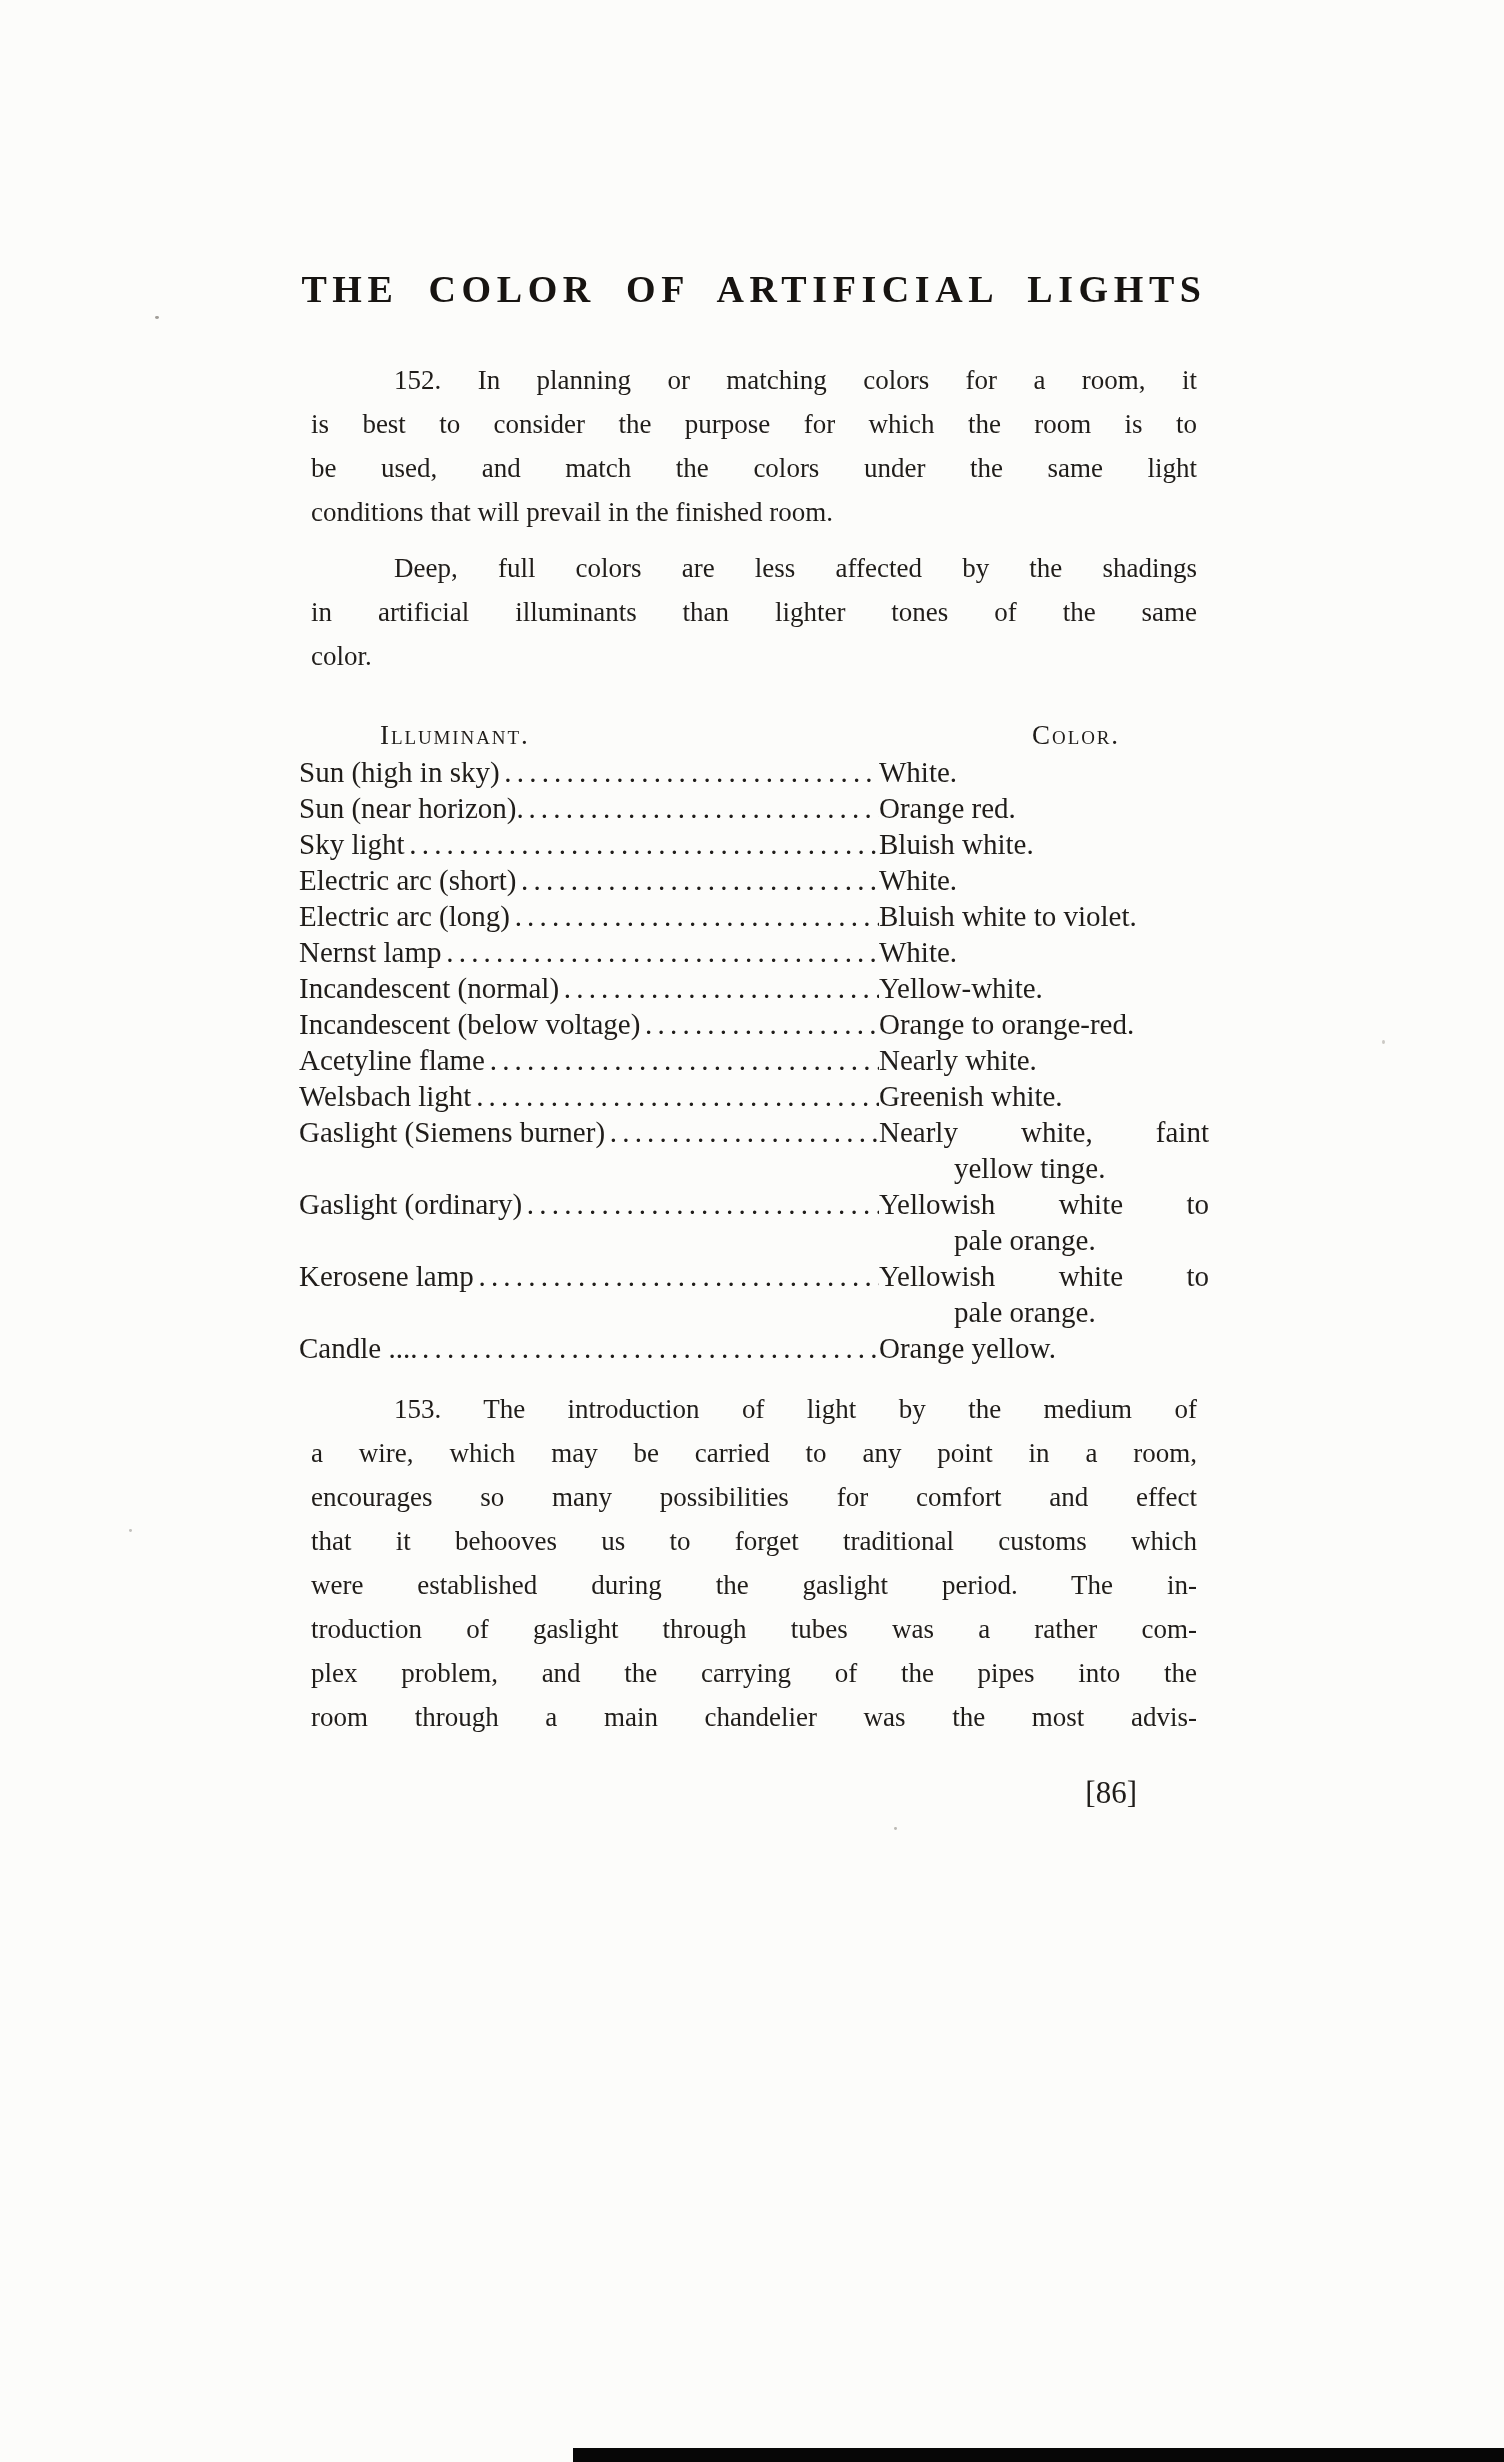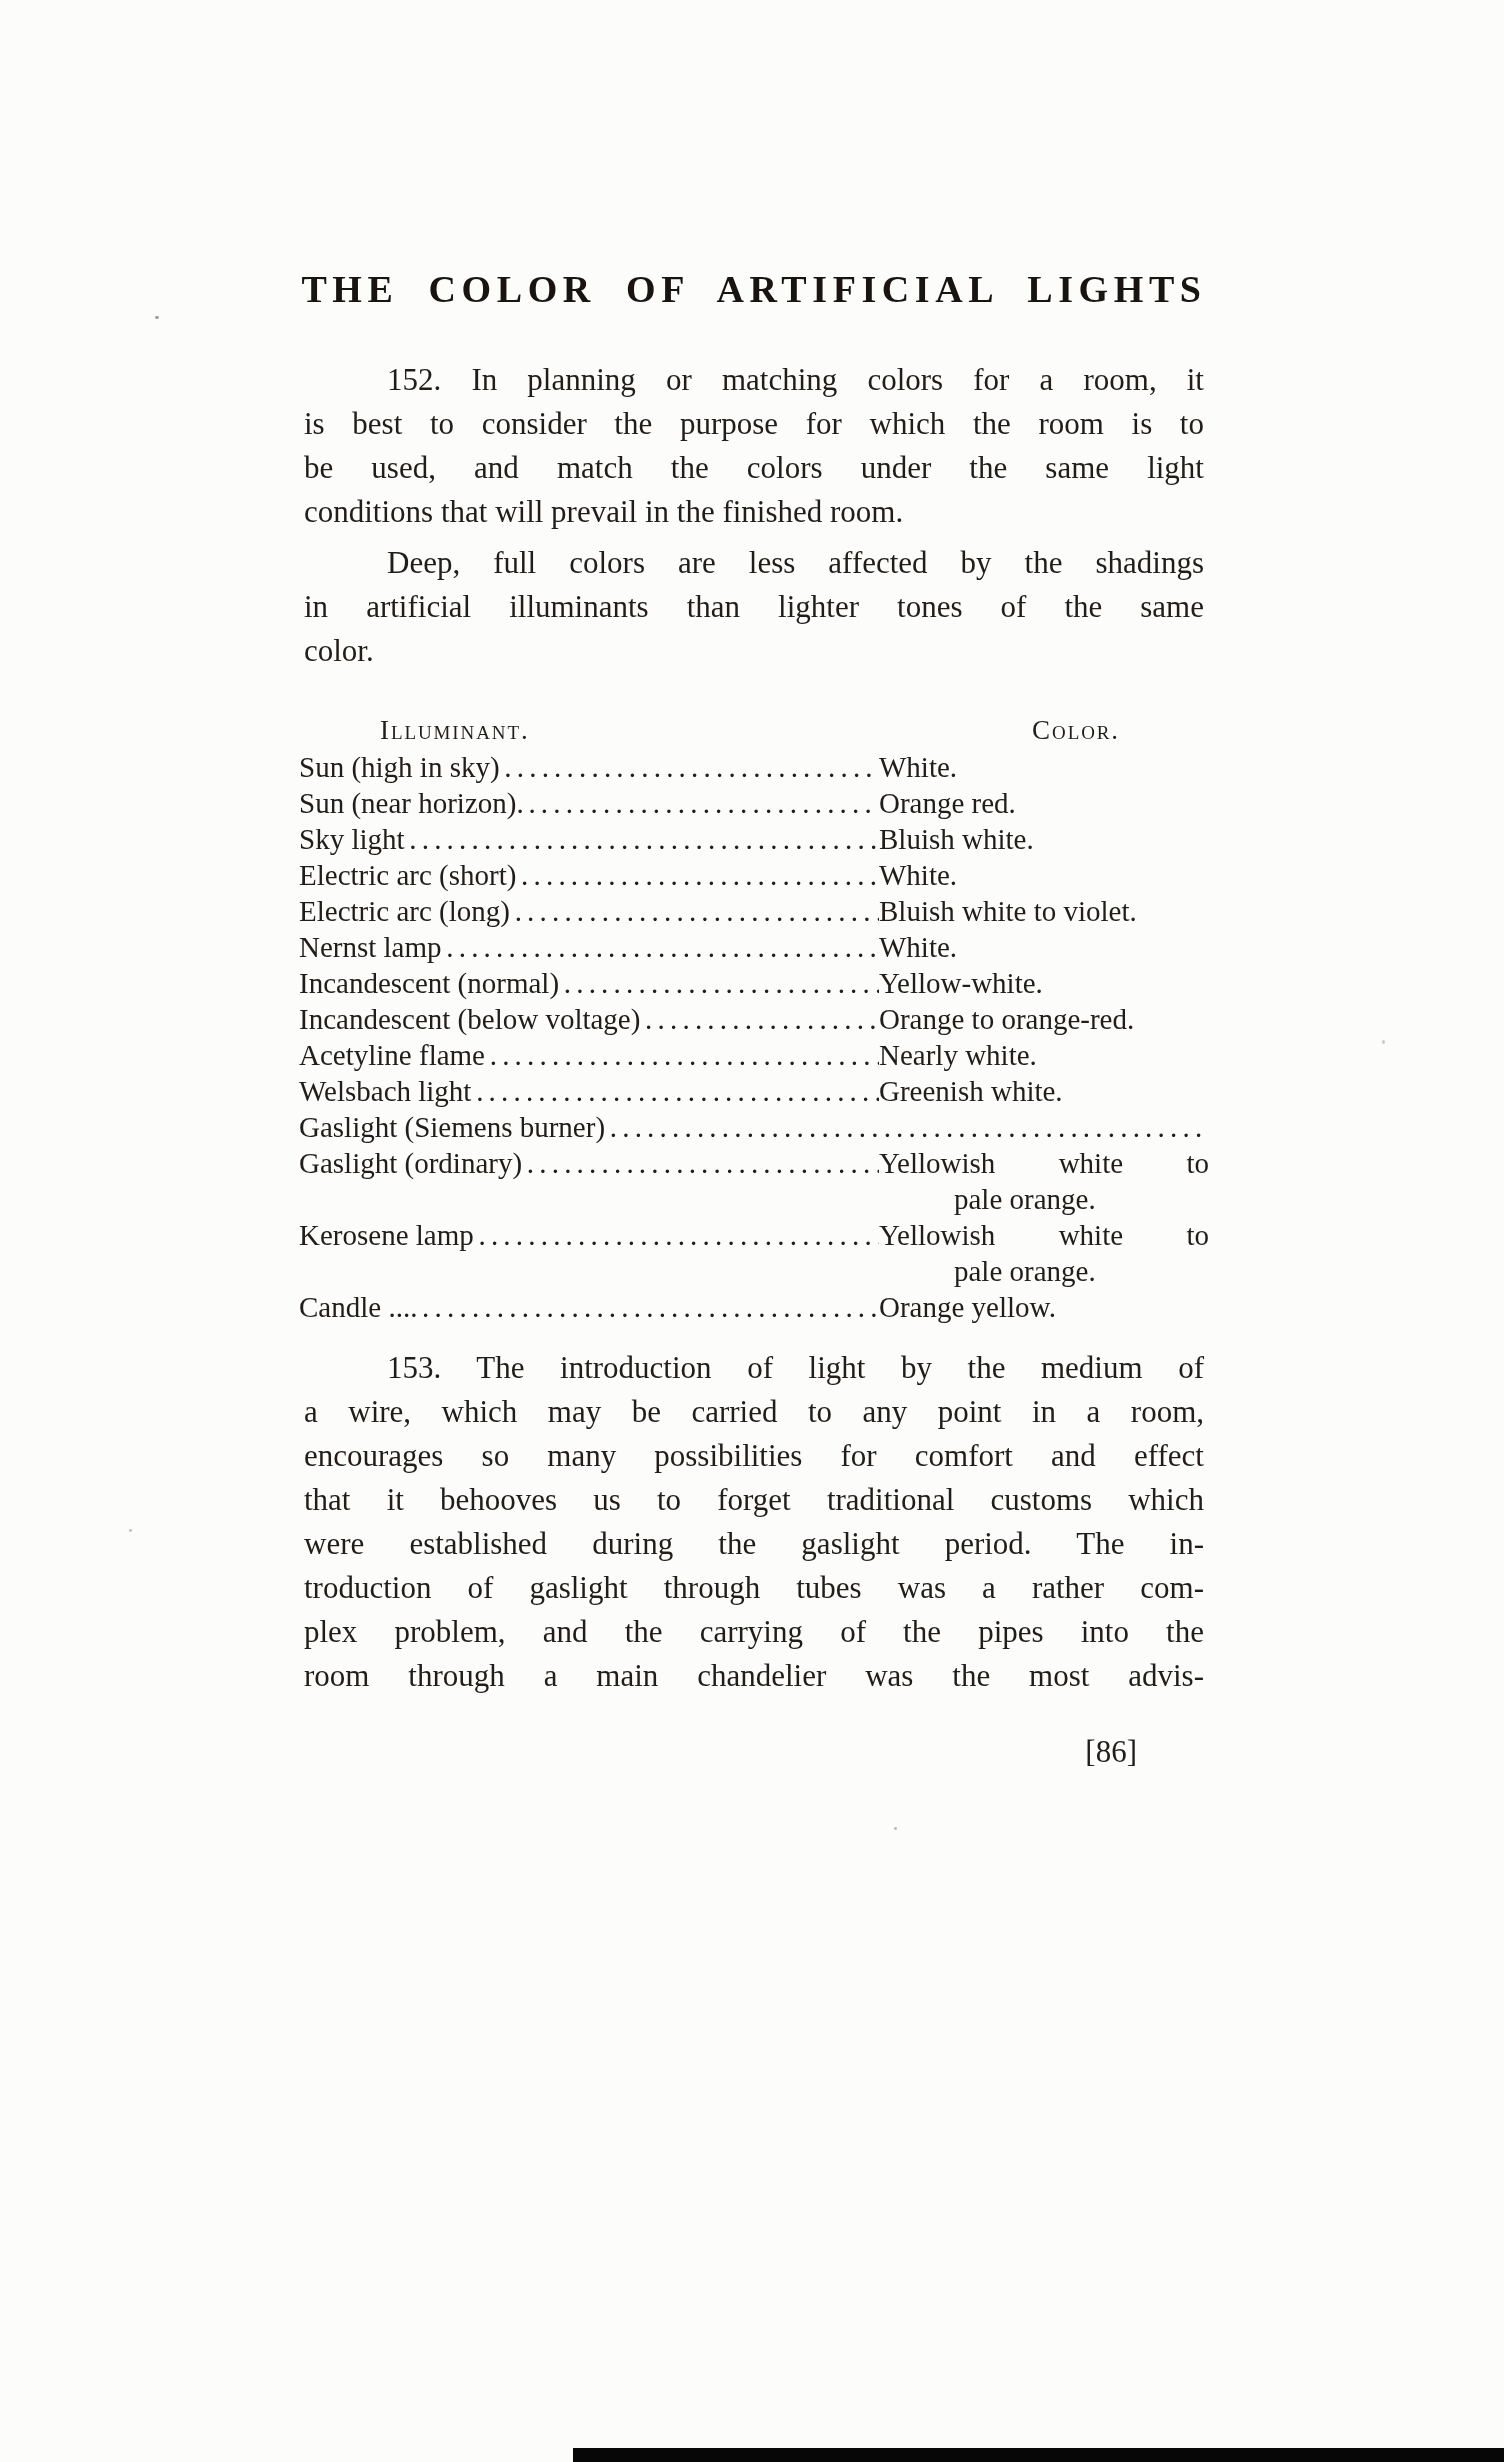--- a/index.html
+++ b/index.html
@@ -27,22 +27,22 @@
     margin: 0 0 49px 0;
     font-size: 38px;
     line-height: 40px;
     font-weight: bold;
     letter-spacing: 5.6px;
     word-spacing: 15px;
     text-align: center;
     color: #171411;
   }
   .para {
-    margin: 5px;
-    font-size: 31px;
+    margin: 12px;
+    font-size: 27px;
   }
   .para + .para { margin-top: 6.6px; font-family: Liberation Serif, serif; }
   .line {
     display: block;
     line-height: 44px;
   }
   .just {
     text-align: justify;
     text-align-last: justify;
   }
@@ -195,20 +195,24 @@
         <span class="colr"><span class="c1">Nearly white.</span></span>
       </div>
       <div class="trow">
         <span class="ill">Welsbach light</span>
         <span class="leader"></span>
         <span class="colr"><span class="c1">Greenish white.</span></span>
       </div>
       <div class="trow wrap">
         <span class="ill">Gaslight (Siemens burner)</span>
         <span class="leader"></span>
+        <span class="colr">
+            <span class="c1">Nearly white, faint</span>
+            <span class="c2">yellow tinge.</span>
+          </span>
       </div>
       <div class="trow wrap">
         <span class="ill">Gaslight (ordinary)</span>
         <span class="leader"></span>
         <span class="colr">
             <span class="c1">Yellowish white to</span>
             <span class="c2">pale orange.</span>
           </span>
       </div>
       <div class="trow wrap">

